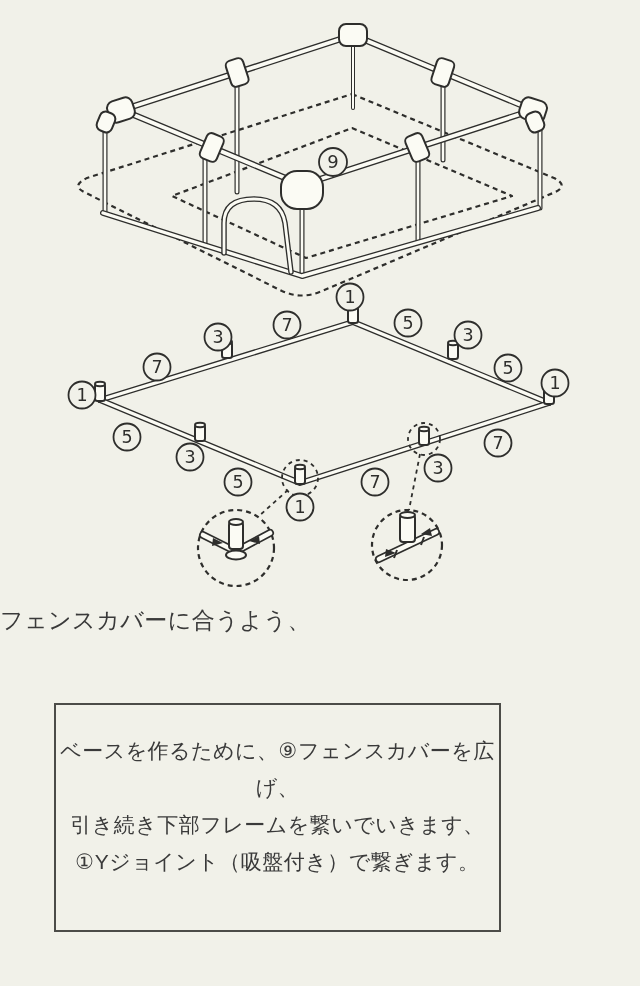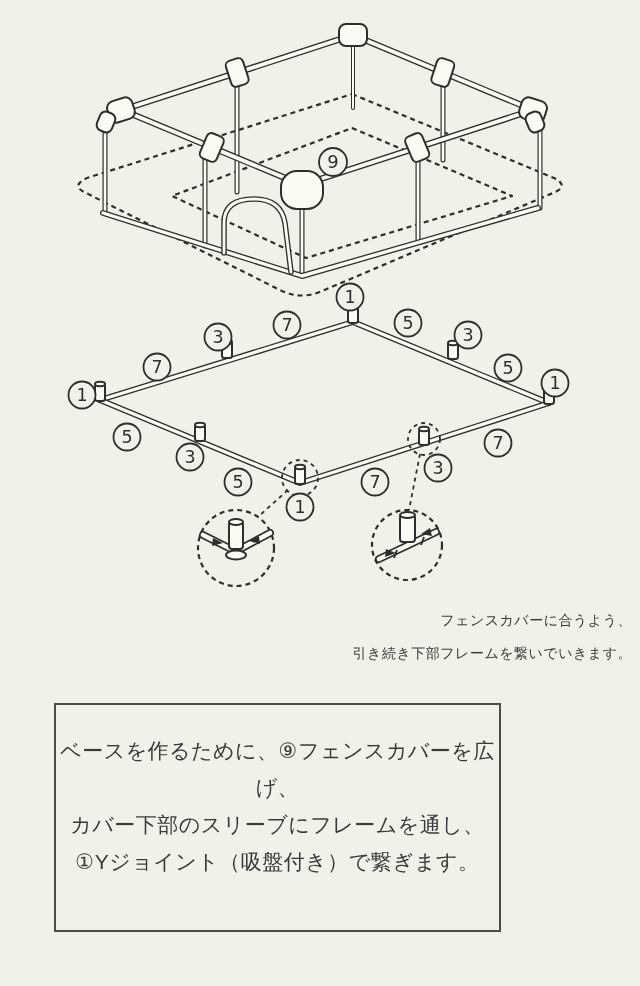--- a/index.html
+++ b/index.html
@@ -20,22 +20,22 @@
   #fig2{top:282px;}
   
   .tO{fill:none;stroke:var(--line);stroke-linecap:round;stroke-linejoin:round;}
   .tI{fill:none;stroke:var(--tube);stroke-linecap:round;stroke-linejoin:round;}
   .cap{fill:var(--tube);stroke:var(--line);stroke-width:2;}
   .dash{fill:none;stroke:var(--line);stroke-width:2.2;stroke-dasharray:5 4;stroke-linejoin:round;}
   .dashthin{fill:none;stroke:var(--line);stroke-width:1.8;stroke-dasharray:4 4;}
   .wedge{fill:var(--line);stroke:none;}
   .tick{stroke:var(--line);stroke-width:2;fill:none;}
   .caption{
-    position:absolute;top:604px;left:0;width:632px;text-align:right;
-    font-size:14px;line-height:33px;color:var(--text);letter-spacing:0.5px;
+    position:absolute;top:604px;left:0;width:632px;text-align:left;
+    font-size:23px;line-height:33px;color:var(--text);letter-spacing:0.5px;
   }
   .note-box{
     position:absolute;top:703px;left:54px;width:447px;height:229px;
     box-sizing:border-box;border:2px solid #4c4c48;
     text-align:center;font-size:21px;line-height:37px;
     padding-top:27px;color:var(--text);letter-spacing:0.5px;
   }
 </style>
 </head>
 <body>
@@ -216,22 +216,21 @@
         <text x="238" y="206.3" text-anchor="middle" font-size="17.5" font-family="&quot;DejaVu Sans&quot;, sans-serif" fill="#2e2e2c">5</text>
         <circle cx="375" cy="200" r="13.5" fill="#f1f1e9" stroke="#2e2e2c" stroke-width="1.8"></circle>
         <text x="375" y="206.3" text-anchor="middle" font-size="17.5" font-family="&quot;DejaVu Sans&quot;, sans-serif" fill="#2e2e2c">7</text>
         <circle cx="300" cy="225" r="13.5" fill="#f1f1e9" stroke="#2e2e2c" stroke-width="1.8"></circle>
         <text x="300" y="231.3" text-anchor="middle" font-size="17.5" font-family="&quot;DejaVu Sans&quot;, sans-serif" fill="#2e2e2c">1</text>
       </g>
   </svg>
 
   <div class="caption">
     <div>フェンスカバーに合うよう、</div>
-    <div>引き続き下部フレームを繋いでいきます。</div>
   </div>
 
   <div class="note-box">
     <div>ベースを作るために、⑨フェンスカバーを広げ、</div>
-    <div>カバー下部のスリーブにフレームを通し、</div>
+    <div>引き続き下部フレームを繋いでいきます、</div>
     <div>①Yジョイント（吸盤付き）で繋ぎます。</div>
   </div>
 
 </div>
 
 </body></html>

